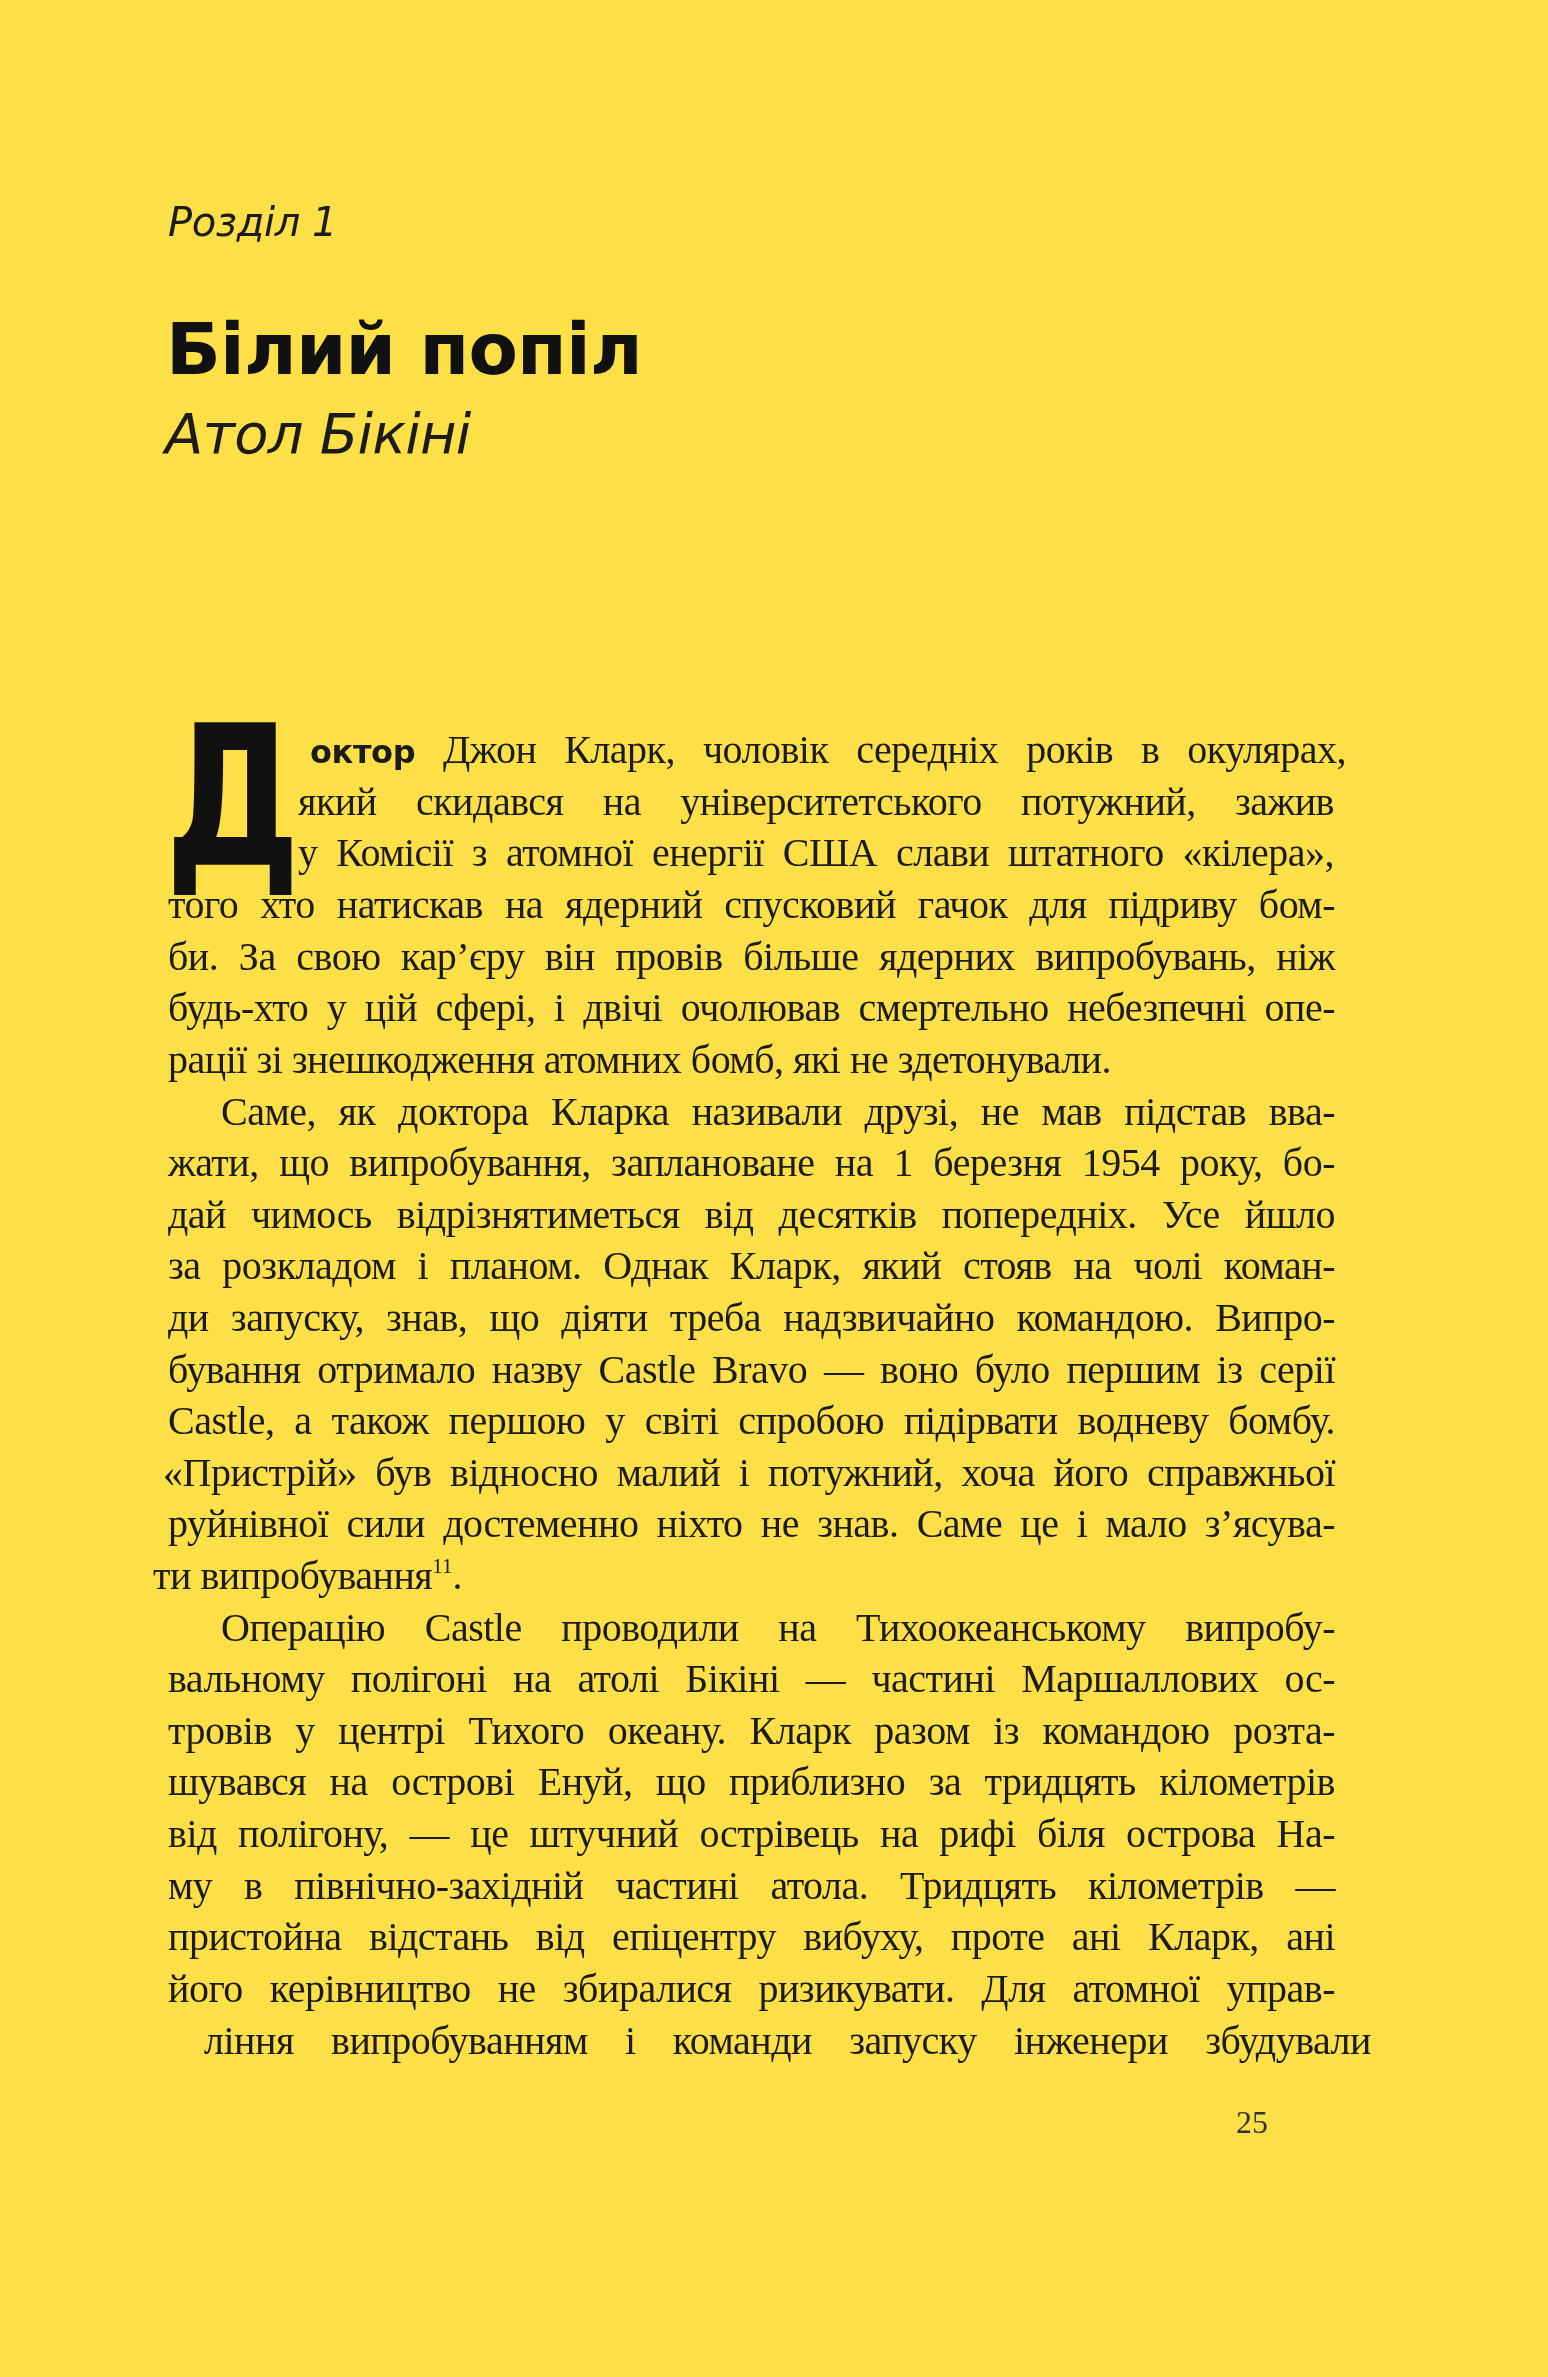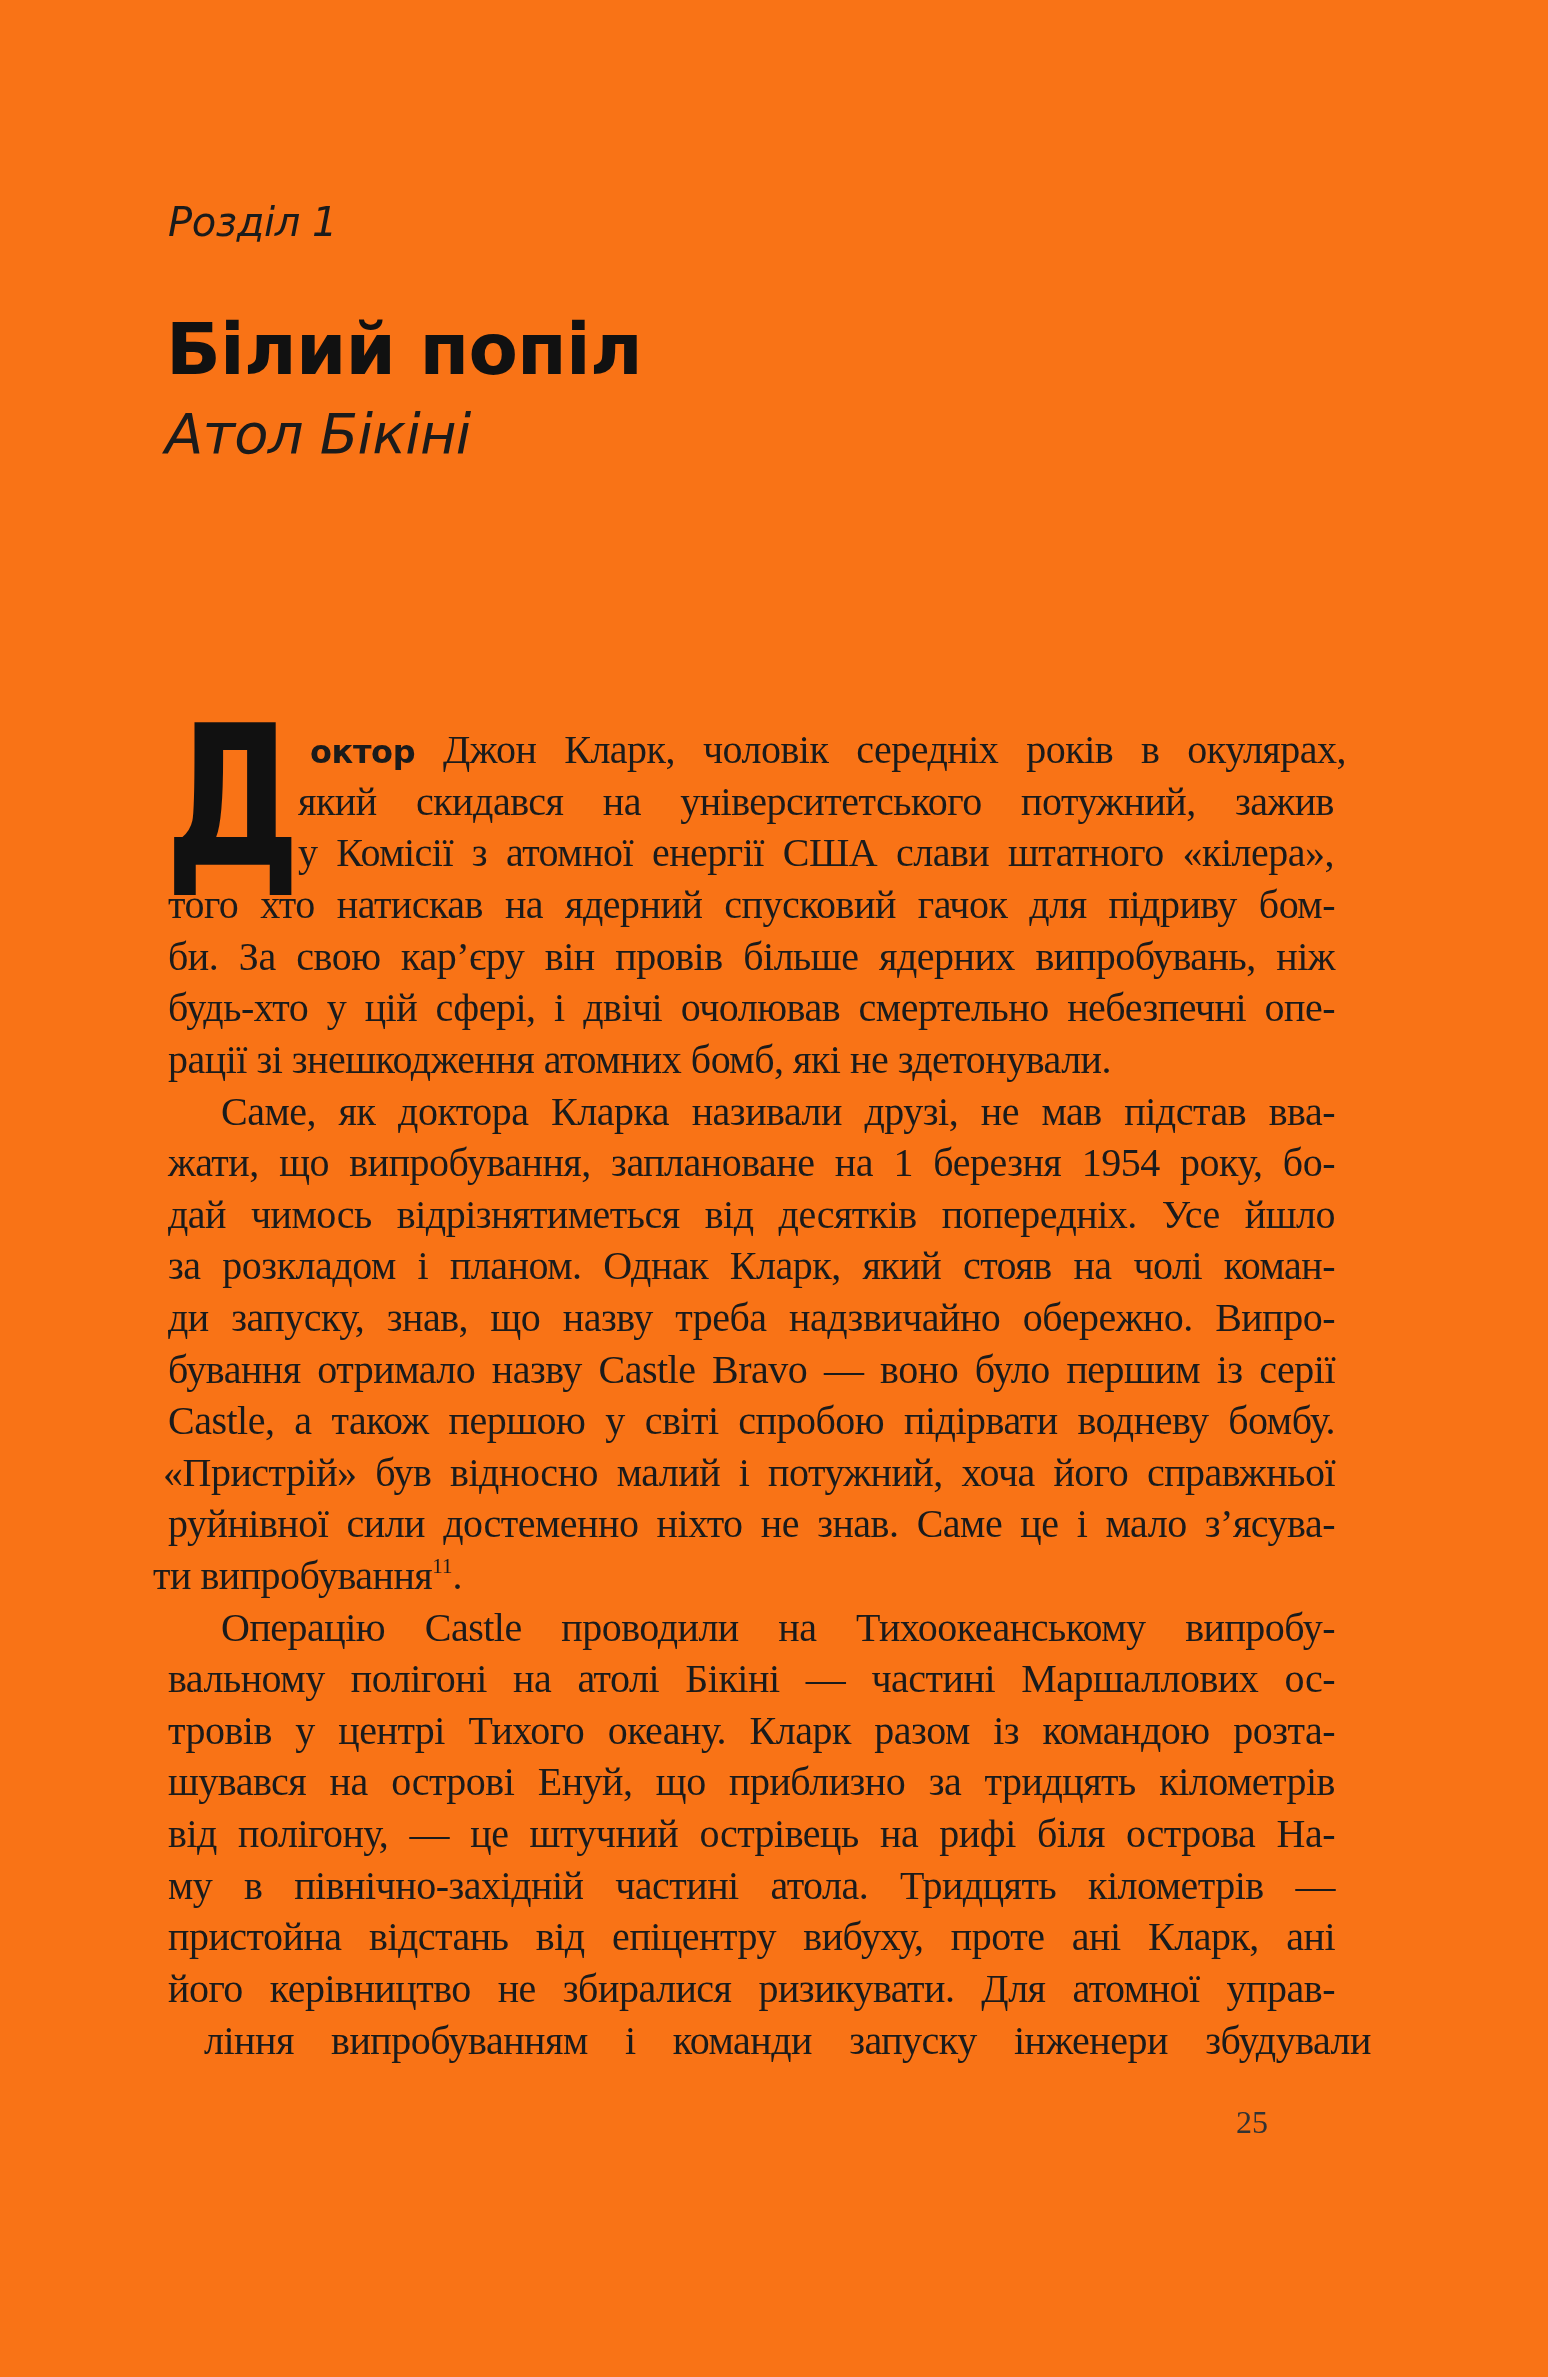--- a/index.html
+++ b/index.html
@@ -1,17 +1,17 @@
 <!DOCTYPE html>
 <html style="font-size:13px"><head>
 <meta charset="utf-8">
 <style>
   html, body { margin: 0; padding: 0; background: #ffffff; }
   body { width: 1548px; height: 2377px; position: relative; overflow: hidden; color: #1b1b1b; }
-  .page { position: absolute; left: 0; top: 0; width: 1548px; height: 2377px; background: #f97316; }
+  .page { position: absolute; left: 0; top: 0; width: 1548px; height: 2377px; background: #fde047; }
 
   .chapter-label {
     position: absolute; left: 168px; top: 194px;
     font-family: "DejaVu Sans", sans-serif; font-style: italic; font-weight: normal;
     font-size: 40px; line-height: 56px; color: #1b1b1b; letter-spacing: -0.4px;
   }
   .chapter-title {
     position: absolute; left: 166px; top: 313px;
     font-family: "DejaVu Sans", sans-serif; font-weight: bold;
     font-size: 72px; line-height: 73px; color: #111; letter-spacing: -0.8px;
@@ -68,21 +68,21 @@
     <div class="line" style="left:298px; width:1036px; top:827px;">у Комісії з атомної енергії США слави штатного «кілера»,</div>
     <div class="line" style="left:168px; width:1167px; top:879px;">того хто натискав на ядерний спусковий гачок для підриву бом-</div>
     <div class="line" style="left:168px; width:1167px; top:931px;">би. За свою кар’єру він провів більше ядерних випробувань, ніж</div>
     <div class="line" style="left:168px; width:1167px; top:982px;">будь-хто у цій сфері, і двічі очолював смертельно небезпечні опе-</div>
     <div class="line last" style="left:168px; width:1167px; top:1034px;">рації зі знешкодження атомних бомб, які не здетонували.</div>
 
     <div class="line" style="left:221px; width:1114px; top:1086px;">Саме, як доктора Кларка називали друзі, не мав підстав вва-</div>
     <div class="line" style="left:168px; width:1167px; top:1137px;">жати, що випробування, заплановане на 1 березня 1954 року, бо-</div>
     <div class="line" style="left:168px; width:1167px; top:1189px;">дай чимось відрізнятиметься від десятків попередніх. Усе йшло</div>
     <div class="line" style="left:168px; width:1167px; top:1240px;">за розкладом і планом. Однак Кларк, який стояв на чолі коман-</div>
-    <div class="line" style="left:168px; width:1167px; top:1292px;">ди запуску, знав, що назву треба надзвичайно обережно. Випро-</div>
+    <div class="line" style="left:168px; width:1167px; top:1292px;">ди запуску, знав, що діяти треба надзвичайно командою. Випро-</div>
     <div class="line" style="left:168px; width:1167px; top:1344px;">бування отримало назву Castle Bravo — воно було першим із серії</div>
     <div class="line" style="left:168px; width:1167px; top:1395px;">Castle, а також першою у світі спробою підірвати водневу бомбу.</div>
     <div class="line" style="left:163px; width:1172px; top:1447px;">«Пристрій» був відносно малий і потужний, хоча його справжньої</div>
     <div class="line" style="left:168px; width:1167px; top:1498px;">руйнівної сили достеменно ніхто не знав. Саме це і мало з’ясува-</div>
     <div class="line last" style="left:153px; width:1167px; top:1550px;"><span>ти випробування</span><sup class="fn">11</sup><span>.</span></div>
 
     <div class="line" style="left:221px; width:1114px; top:1602px;">Операцію Castle проводили на Тихоокеанському випробу-</div>
     <div class="line" style="left:168px; width:1167px; top:1653px;">вальному полігоні на атолі Бікіні — частині Маршаллових ос-</div>
     <div class="line" style="left:168px; width:1167px; top:1705px;">тровів у центрі Тихого океану. Кларк разом із командою розта-</div>
     <div class="line" style="left:168px; width:1167px; top:1756px;">шувався на острові Енуй, що приблизно за тридцять кілометрів</div>

